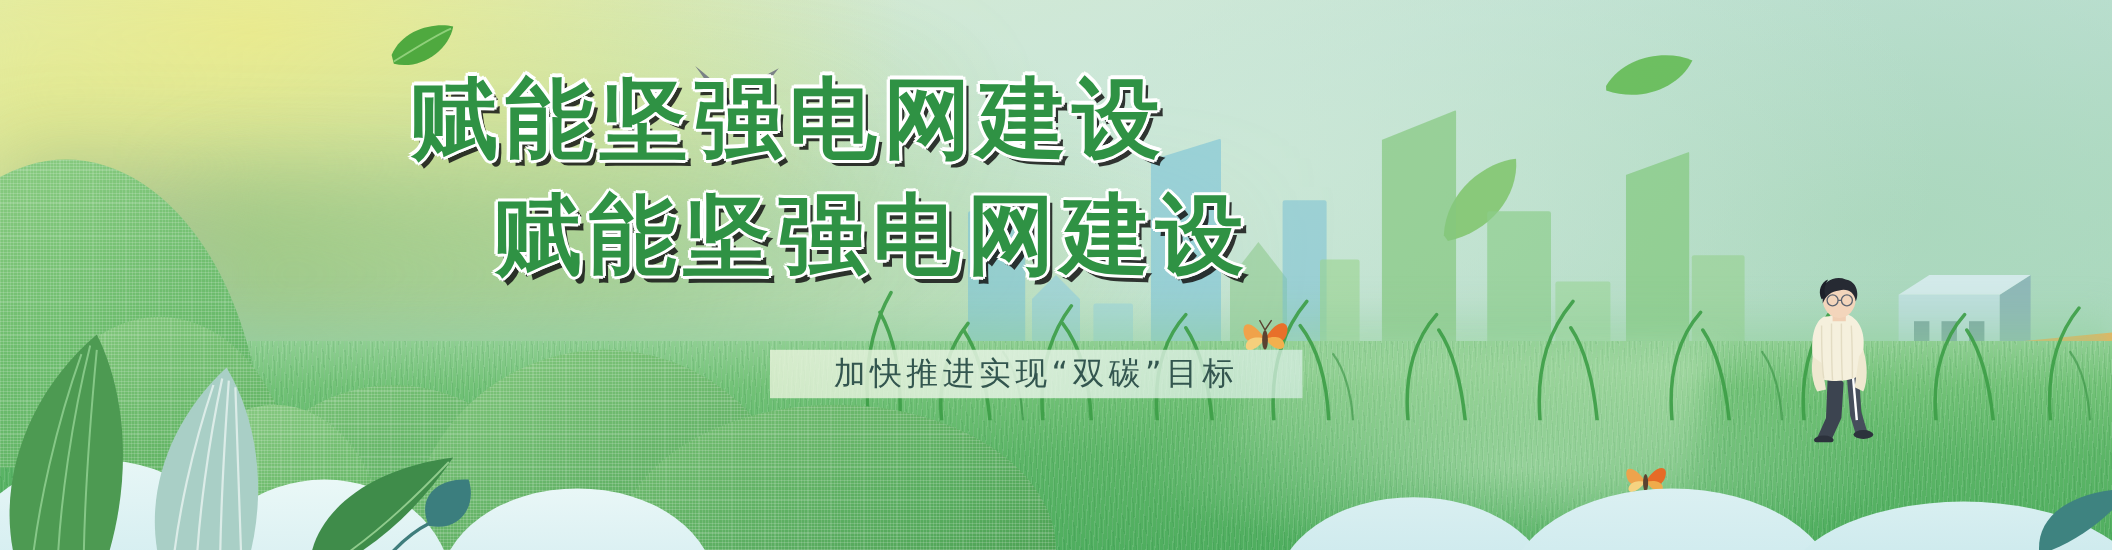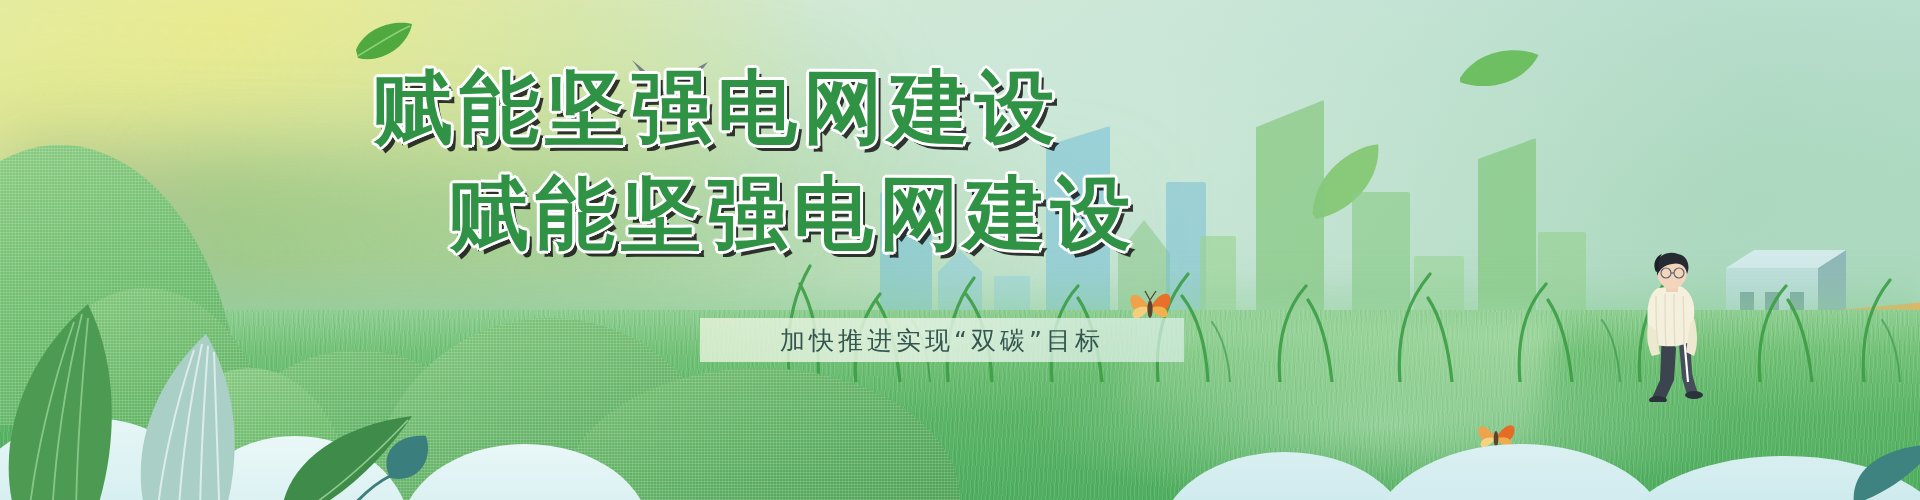--- a/index.html
+++ b/index.html
@@ -110,21 +110,21 @@
 
   .sub-wrap{
     position:absolute; left:700px; top:318px;
     width:484px; height:44px;
     background:linear-gradient(90deg, rgba(236,245,222,.78) 0%, rgba(229,243,228,.86) 45%, rgba(219,240,232,.70) 100%);
   }
   .sub-text{
     position:absolute; left:0; top:0; width:484px; height:44px;
     display:flex; align-items:center; justify-content:center;
     font-family:"DejaVu Sans","Liberation Sans",sans-serif;
-    font-size:25px; letter-spacing:4px; color:#33564f; white-space:nowrap;
+    font-size:29px; letter-spacing:4px; color:#33564f; white-space:nowrap;
   }
 
   
   .person{ position:absolute; left:1632px; top:252px; width:86px; height:150px; }
 
   
   .bfly{ position:absolute; }
 
   
   .bird{ position:absolute; left:628px; top:58px; width:86px; height:62px; }

